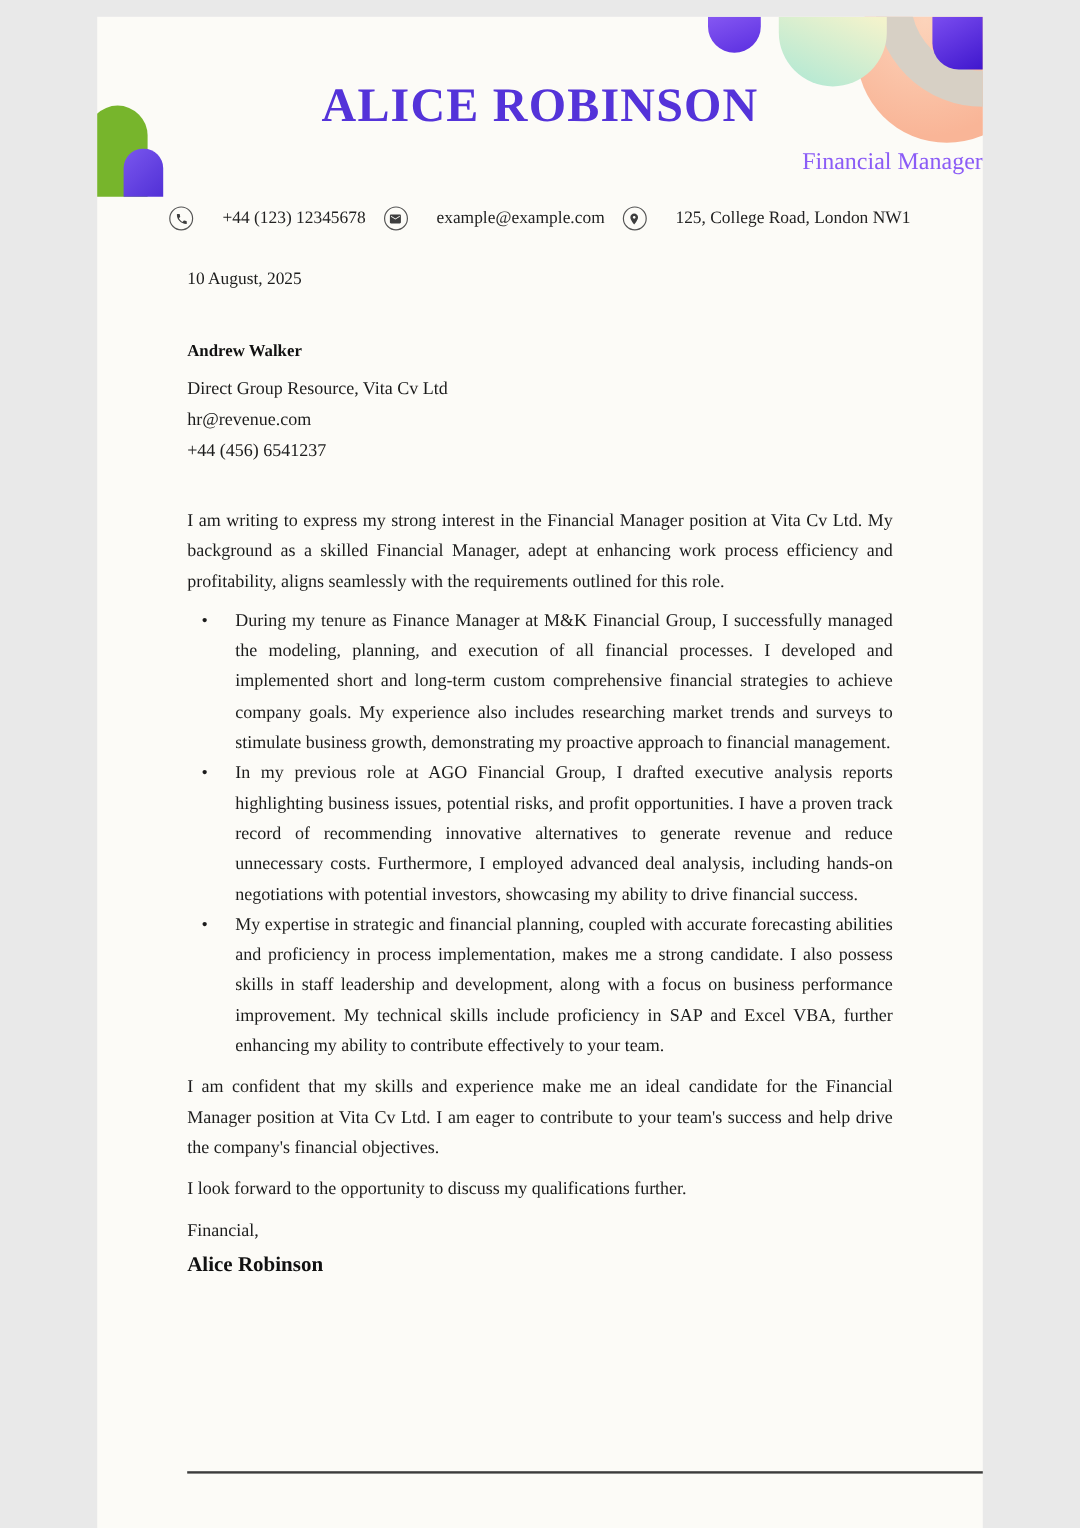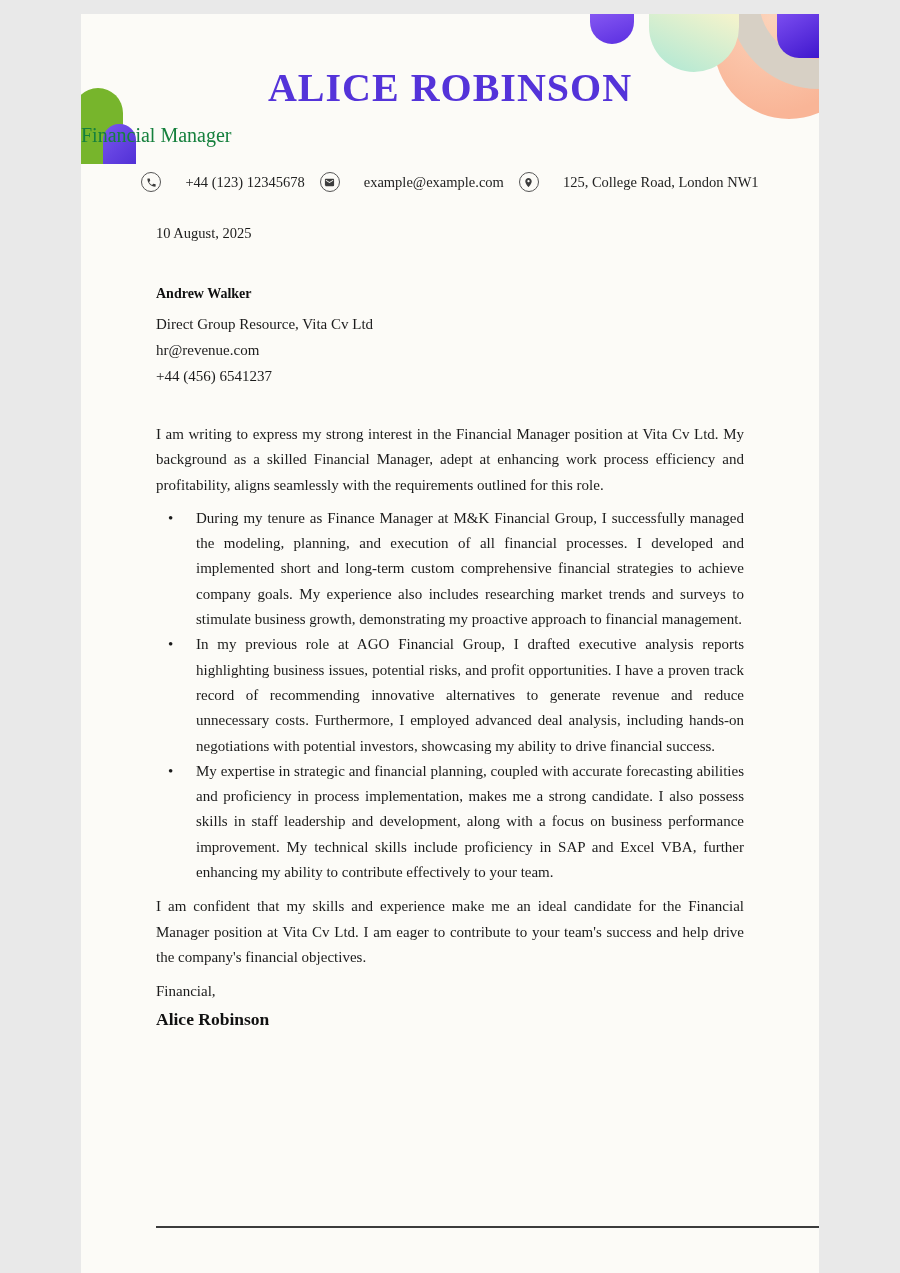--- a/index.html
+++ b/index.html
@@ -55,22 +55,22 @@
   
   .name {
     padding-top:50px;
     text-align:center;
     font-size:40px; font-weight:800; letter-spacing:1px;
     color:#5433d9;
     position:relative;
   }
   .subtitle {
     margin-top:13px;
-    text-align:left;
-    font-size:20px; color:#15803d;
+    text-align:right;
+    font-size:20px; color:#8b5cf6;
     position:relative;
   }
   .contact-row {
     margin-top:25px;
     display:flex; justify-content:center; align-items:center; gap:15px;
     font-size:14.5px; color:#222;
     position:relative;
   }
   .contact-item { display:flex; align-items:center; gap:24px; }
   .icon-circle {
@@ -158,20 +158,21 @@
 
     <p class="para intro">I am writing to express my strong interest in the Financial Manager position at Vita Cv Ltd. My background as a skilled Financial Manager, adept at enhancing work process efficiency and profitability, aligns seamlessly with the requirements outlined for this role.</p>
 
     <ul class="bullets">
       <li>During my tenure as Finance Manager at M&amp;K Financial Group, I successfully managed the modeling, planning, and execution of all financial processes. I developed and implemented short and long-term custom comprehensive financial strategies to achieve company goals. My experience also includes researching market trends and surveys to stimulate business growth, demonstrating my proactive approach to financial management.</li>
       <li>In my previous role at AGO Financial Group, I drafted executive analysis reports highlighting business issues, potential risks, and profit opportunities. I have a proven track record of recommending innovative alternatives to generate revenue and reduce unnecessary costs. Furthermore, I employed advanced deal analysis, including hands-on negotiations with potential investors, showcasing my ability to drive financial success.</li>
       <li>My expertise in strategic and financial planning, coupled with accurate forecasting abilities and proficiency in process implementation, makes me a strong candidate. I also possess skills in staff leadership and development, along with a focus on business performance improvement. My technical skills include proficiency in SAP and Excel VBA, further enhancing my ability to contribute effectively to your team.</li>
     </ul>
 
     <p class="para closing">I am confident that my skills and experience make me an ideal candidate for the Financial Manager position at Vita Cv Ltd. I am eager to contribute to your team's success and help drive the company's financial objectives.</p>
+    <p class="para closing">I look forward to the opportunity to discuss my qualifications further.</p>
 
     <div class="signoff">Financial,</div>
     <div class="signature">Alice Robinson</div>
   </div>
 
   <div class="divider"></div>
 
 </div>
 
 </body></html>

